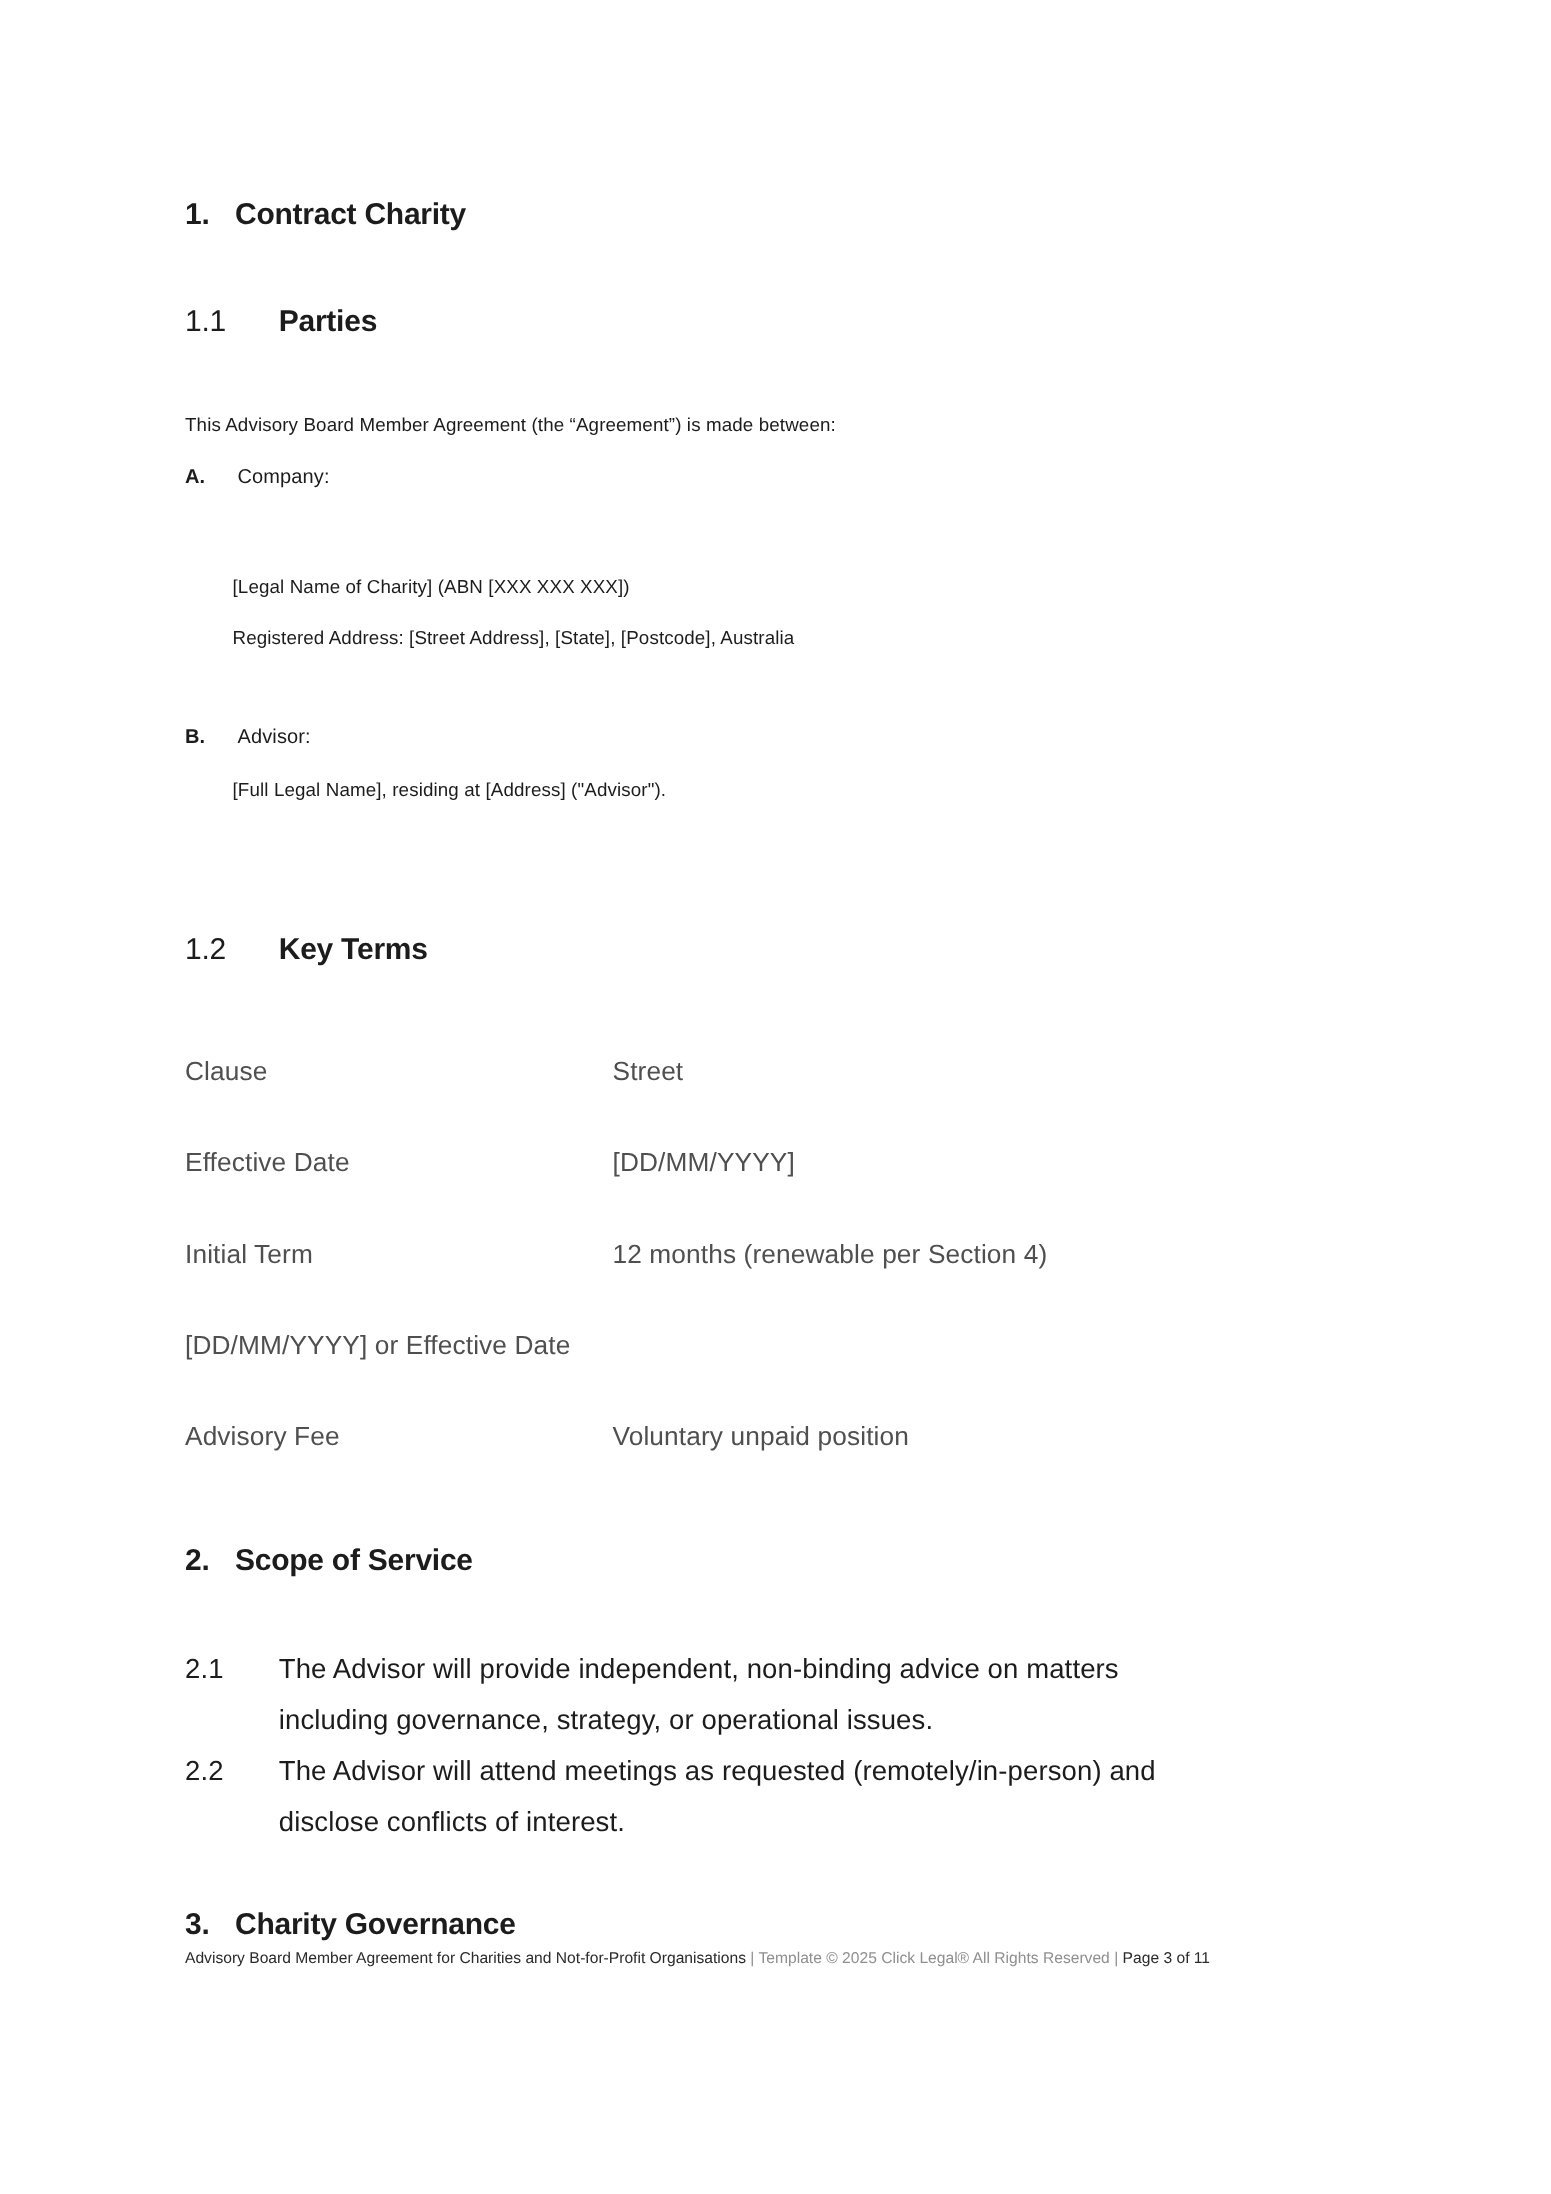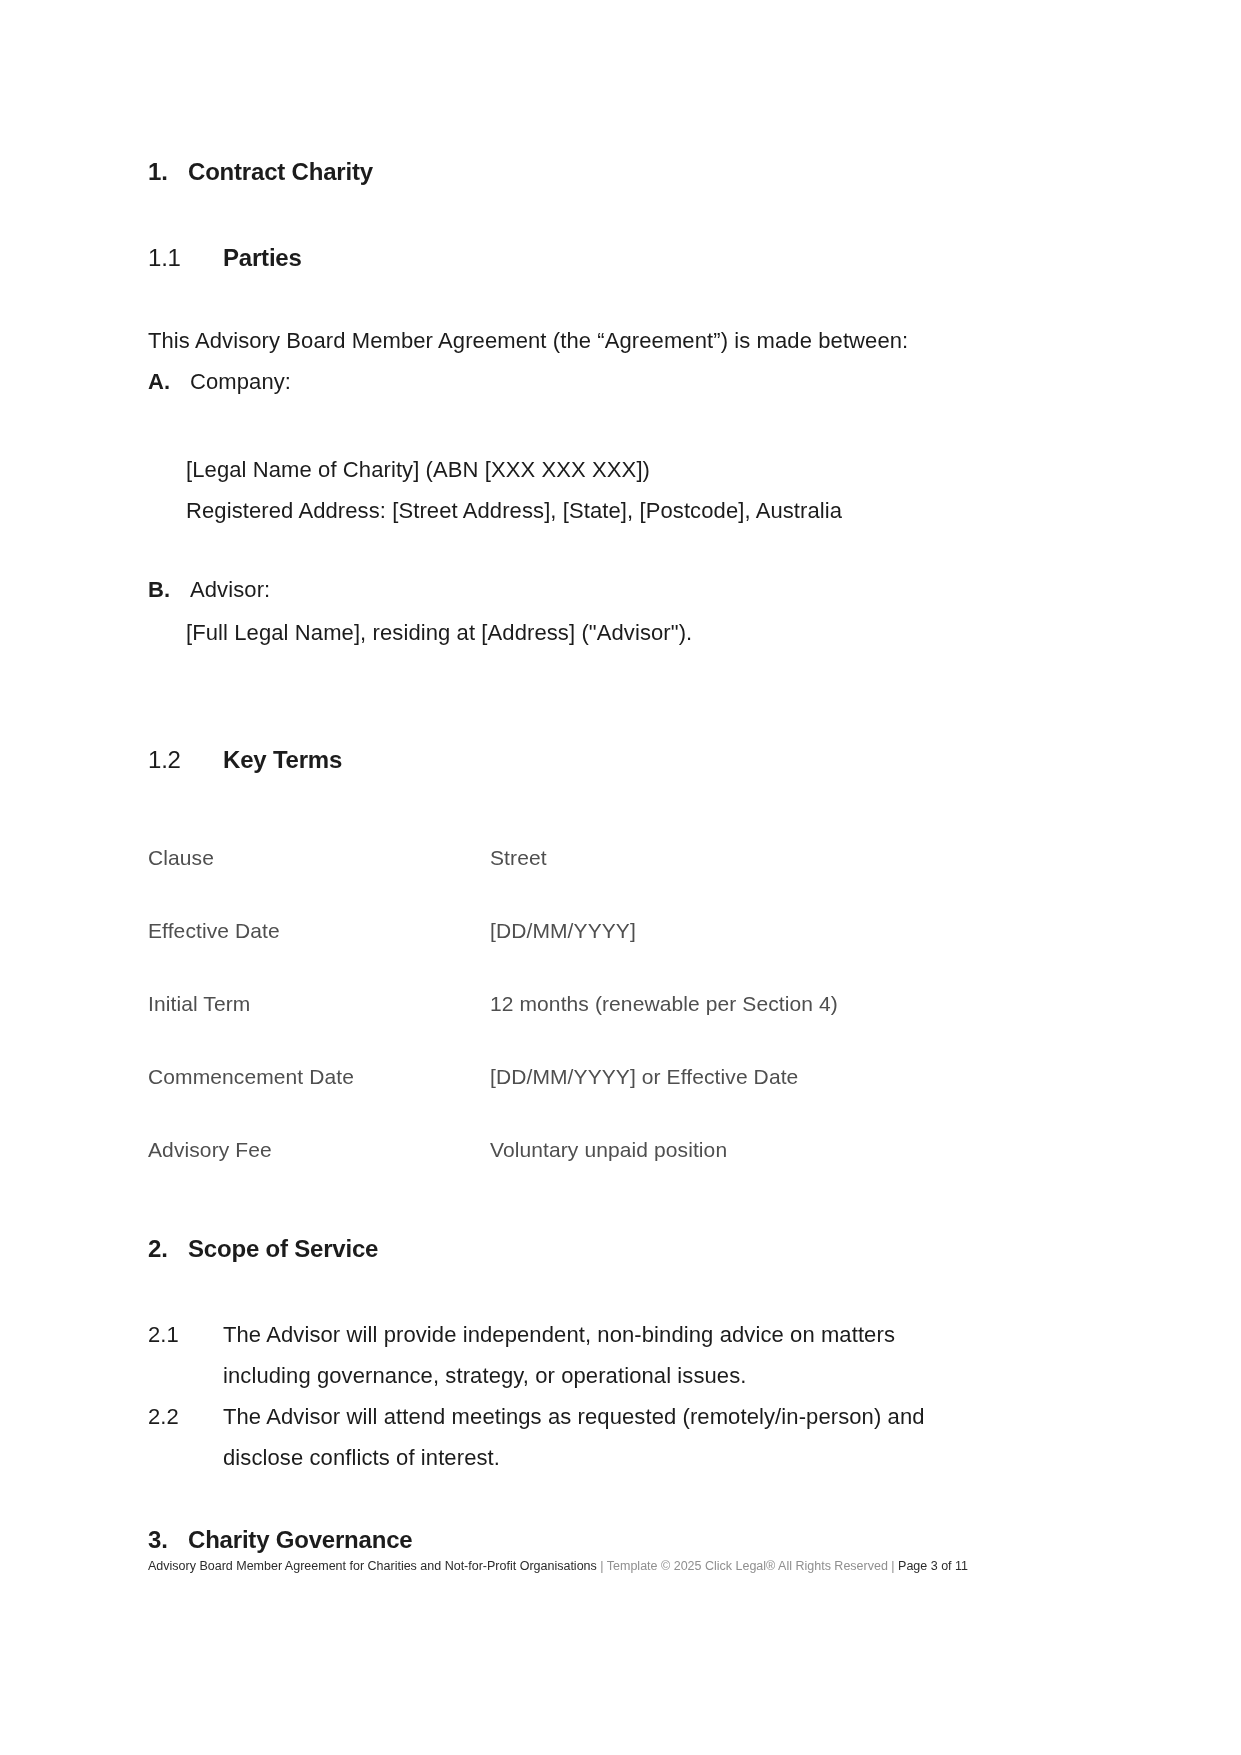--- a/index.html
+++ b/index.html
@@ -19,22 +19,22 @@
     overflow:hidden;
   }
   .abs{position:absolute;}
   
   .h-main{font-size:24px;font-weight:700;line-height:34px;letter-spacing:-0.2px;display:flex;}
   .h-main .num{display:inline-block;width:40px;flex:0 0 40px;}
   .h-sub{font-size:24px;line-height:34px;letter-spacing:-0.2px;display:flex;}
   .h-sub .num{display:inline-block;width:75px;flex:0 0 75px;font-weight:400;}
   .h-sub .ttl{font-weight:700;}
   
-  .body-line{font-size:22px;line-height:41px;letter-spacing:0.1px;}
-  .party-head{font-size:22px;line-height:41px;letter-spacing:0.1px;}
+  .body-line{font-size:15px;line-height:41px;letter-spacing:0.1px;}
+  .party-head{font-size:16px;line-height:41px;letter-spacing:0.1px;}
   .party-head .lbl{display:inline-block;width:42px;font-weight:700;}
   
   .kt-row{display:flex;font-size:21px;line-height:41px;color:var(--table-text);letter-spacing:0.1px;margin-bottom:32px;gap:15px;}
   .kt-row .c1{width:327px;flex:0 0 327px;}
   
   .clause{display:flex;font-size:22px;line-height:41px;letter-spacing:0.1px;}
   .clause .num{width:75px;flex:0 0 75px;}
   
   .footer{font-size:12.5px;line-height:16px;color:var(--footer-dark);white-space:nowrap;}
   .footer .muted{color:var(--footer-muted);}
@@ -84,21 +84,20 @@
     </div>
     <div class="kt-row">
       <span class="c1">Effective Date</span>
       <span class="c2">[DD/MM/YYYY]</span>
     </div>
     <div class="kt-row">
       <span class="c1">Initial Term</span>
       <span class="c2">12 months (renewable per Section 4)</span>
     </div>
     <div class="kt-row">
-      <span class="c1">Commencement Date</span>
       <span class="c2">[DD/MM/YYYY] or Effective Date</span>
     </div>
     <div class="kt-row">
       <span class="c1">Advisory Fee</span>
       <span class="c2">Voluntary unpaid position</span>
     </div>
   </div>
 
   <div class="abs h-main" style="left:148px;top:1232px;">
     <span class="num">2.</span>

